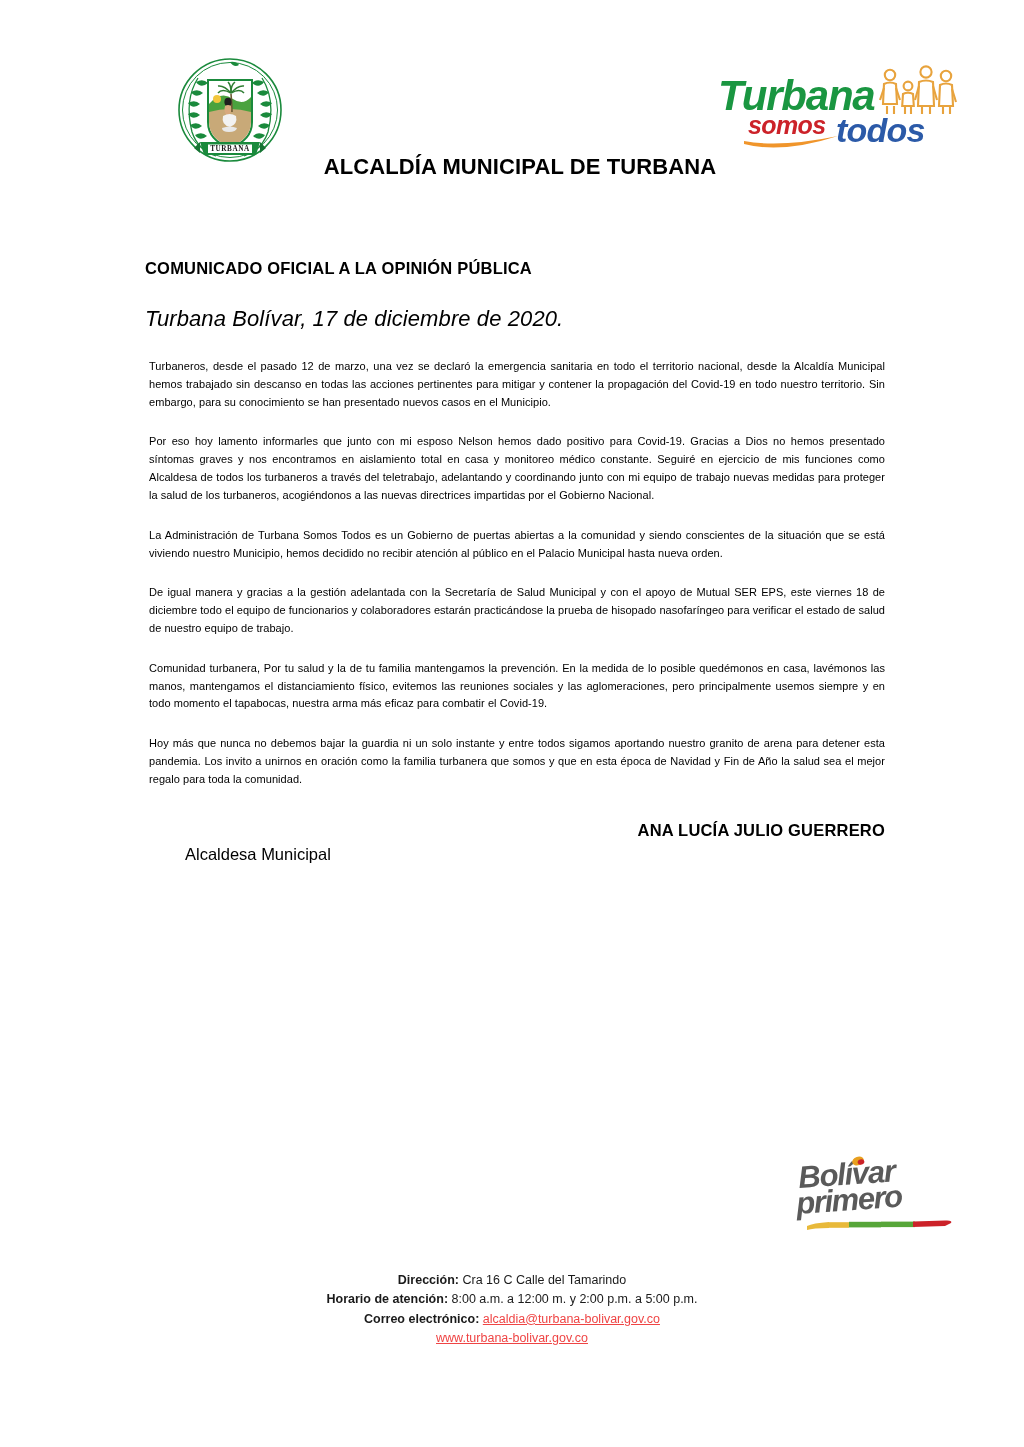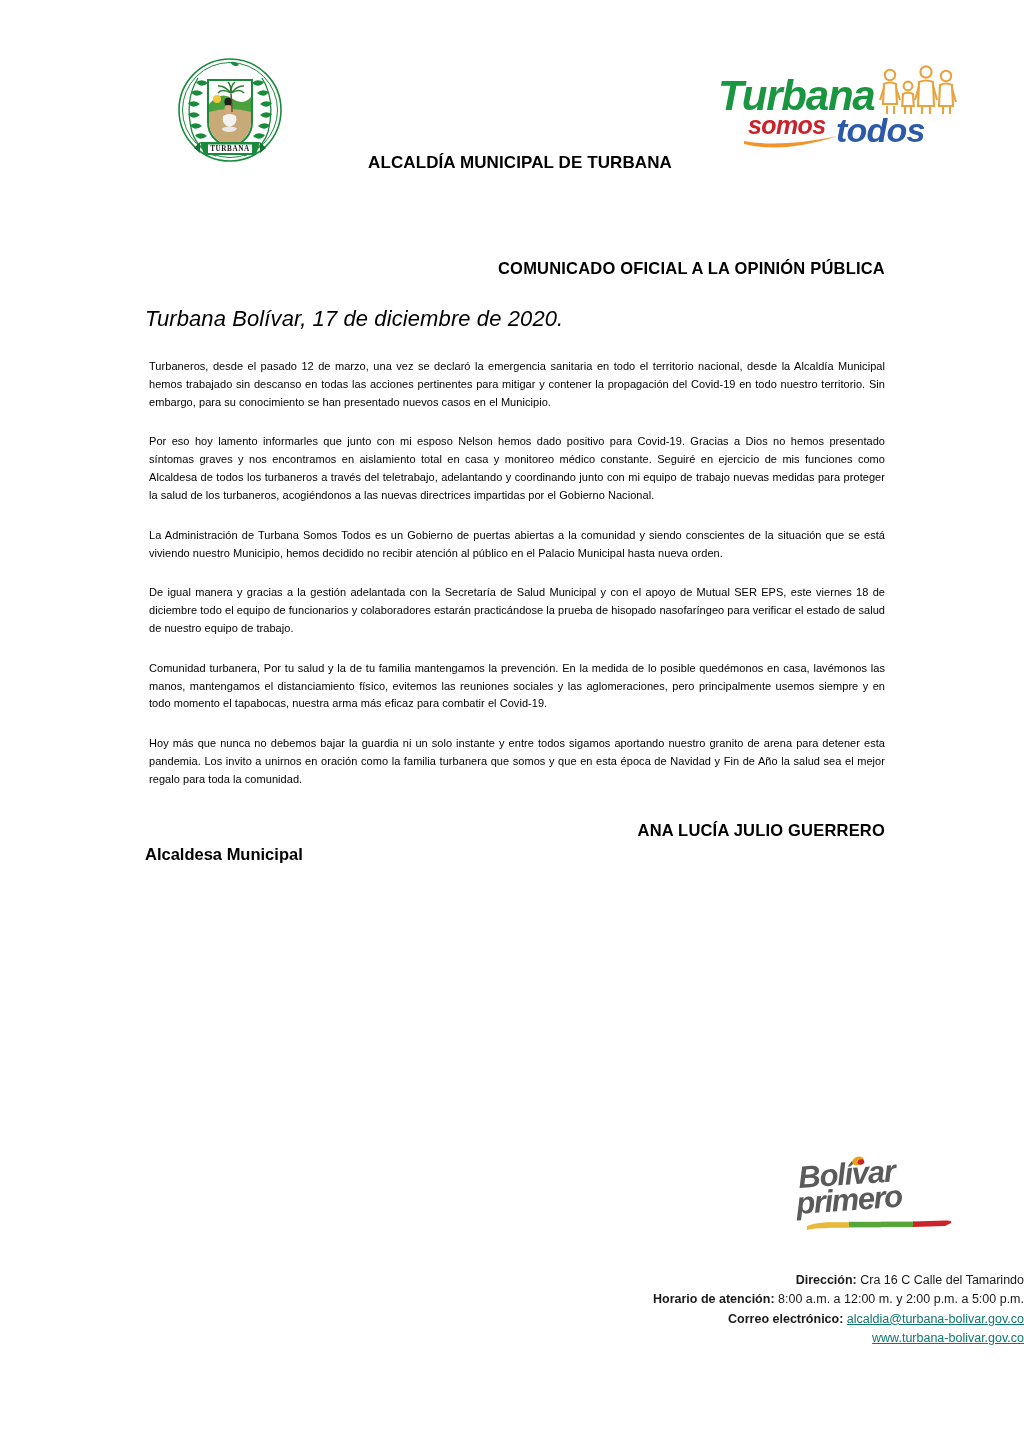--- a/index.html
+++ b/index.html
@@ -50,35 +50,35 @@
   .header-titles {
     position: absolute;
     left: 302px;
     top: 152px;
     width: 436px;
     text-align: center;
     line-height: 1.33;
   }
   .header-titles .line {
     font-weight: bold;
-    font-size: 17px;
+    font-size: 22px;
     letter-spacing: 0.1px;
     white-space: nowrap;
   }
   .header-titles .line.l1 { font-family: "Liberation Sans", sans-serif; }
   .header-titles .line.l2 { font-family: "Liberation Sans", sans-serif; }
   .header-titles .line.l3 { font-family: "Liberation Sans", sans-serif; }
 
   
   .doc-title {
     position: absolute;
     left: 145px;
     top: 259px;
     width: 740px;
-    text-align: right;
+    text-align: left;
     font-weight: bold;
     font-size: 16.5px;
     letter-spacing: 0.2px;
   }
 
   
   .body-block {
     position: absolute;
     left: 145px;
     top: 306px;
@@ -105,21 +105,21 @@
   .signature {
     margin-top: 30px;
     font-size: 16.5px;
     line-height: 1.45;
   }
   .signature .name {
     font-weight: bold;
     letter-spacing: 0.2px;
     text-align: right;
   }
-  .signature .role { font-weight: bold; }
+  .signature .role { font-weight: normal; margin-left: 40px; }
 
   
   .bolivar-logo {
     position: absolute;
     left: 795px;
     top: 1152px;
     width: 168px;
     height: 86px;
   }
 
@@ -128,24 +128,24 @@
     position: absolute;
     left: 0;
     top: 1271px;
     width: 1024px;
     text-align: center;
     font-family: "Liberation Sans", sans-serif;
     font-size: 12.5px;
     line-height: 1.55;
     color: #1a1a1a;
   }
-  .footer .frow { white-space: nowrap; text-align: right; }
+  .footer .frow { white-space: nowrap; }
   .footer b { font-weight: bold; }
   .footer .link {
-    color: #0f766e;
+    color: #ef4444;
     text-decoration: underline;
   }
 </style>
 </head>
 <body>
 
 <div class="page">
 
   <div class="header">
 

